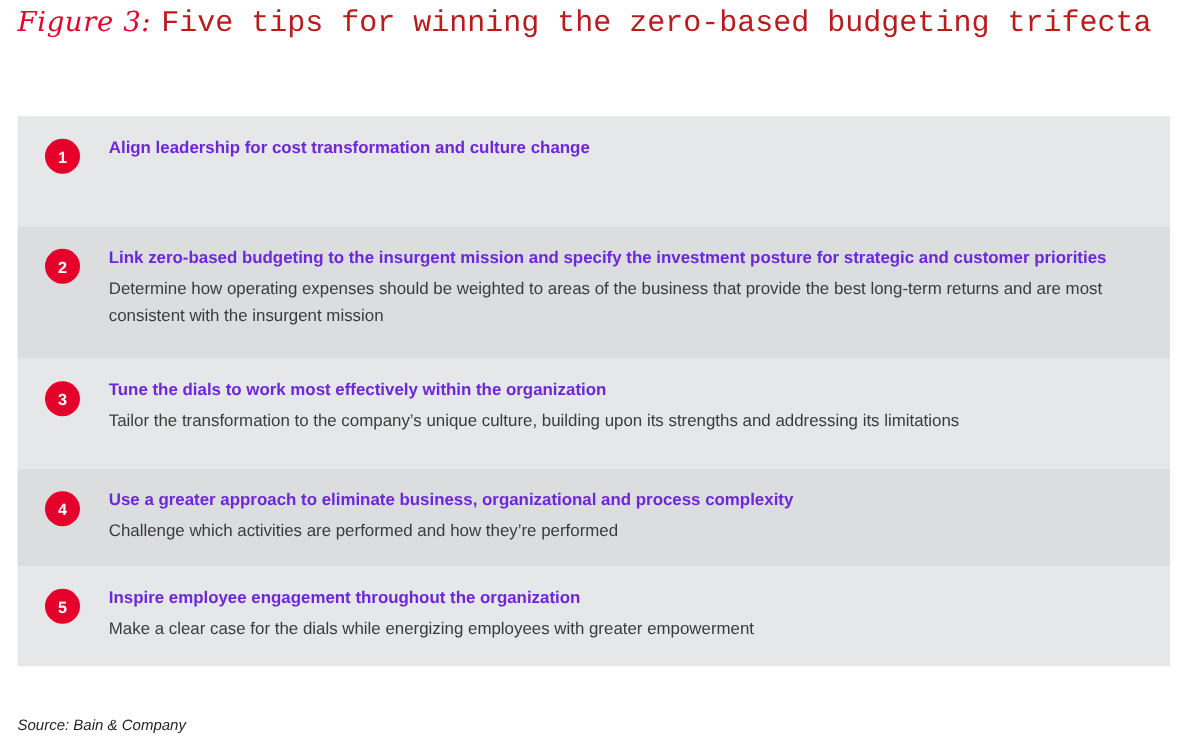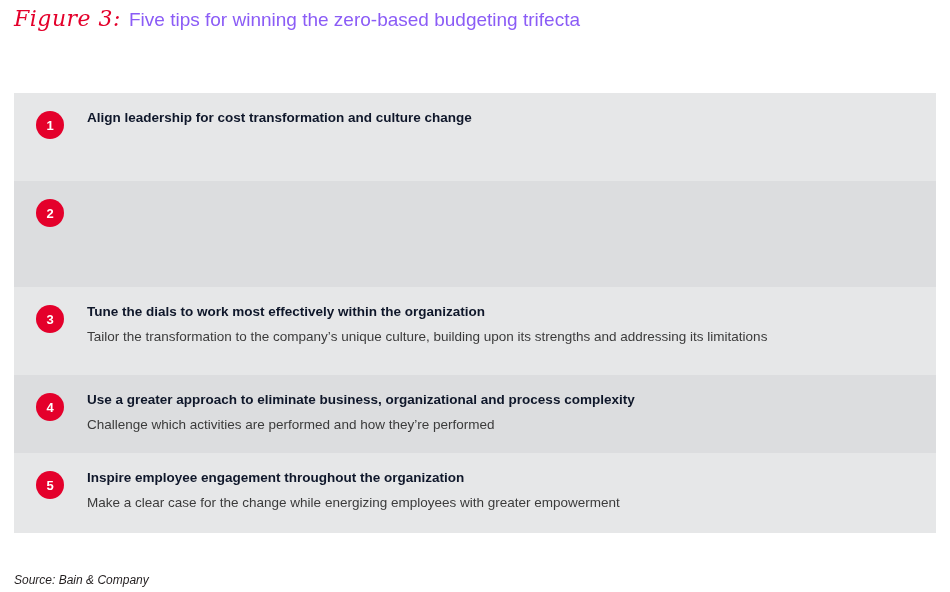--- a/index.html
+++ b/index.html
@@ -33,23 +33,23 @@
   }
   .figure-label {
     font-family: "DejaVu Serif", serif;
     font-style: italic;
     font-size: 22px;
     color: #e4002b;
     letter-spacing: 0.5px;
     margin-right: 8px;
   }
   .title-text {
-    font-family: Liberation Sans, sans-serif;
-    font-size: 19px;
-    color: #8b5cf6;
+    font-family: Liberation Mono, monospace;
+    font-size: 24px;
+    color: #b91c1c;
     font-weight: 400;
   }
 
   
   .tips {
     position: absolute;
     left: 14px;
     top: 93px;
     width: 922px;
   }
@@ -78,21 +78,21 @@
     justify-content: center;
     margin-top: 2px;
   }
   .tip-body {
     margin-left: 23px;
     padding-right: 10px;
   }
   .tip-heading {
     font-size: 13.5px;
     font-weight: bold;
-    color: #0f172a;
+    color: #6d28d9;
     line-height: 1.35;
     margin: 0 0 5px 0;
   }
   .tip-detail {
     font-size: 13.5px;
     font-weight: 400;
     color: #3b3b3b;
     line-height: 1.62;
     margin: 0;
   }
@@ -129,20 +129,22 @@
     <div class="tip-row h1">
       <div class="badge">1</div>
       <div class="tip-body">
         <p class="tip-heading">Align leadership for cost transformation and culture change</p>
       </div>
     </div>
 
     <div class="tip-row alt h2">
       <div class="badge">2</div>
       <div class="tip-body">
+        <p class="tip-heading">Link zero-based budgeting to the insurgent mission and specify the investment posture for strategic and customer priorities</p>
+        <p class="tip-detail">Determine how operating expenses should be weighted to areas of the business that provide the best long-term returns and are most consistent with the insurgent mission</p>
       </div>
     </div>
 
     <div class="tip-row h3">
       <div class="badge">3</div>
       <div class="tip-body">
         <p class="tip-heading">Tune the dials to work most effectively within the organization</p>
         <p class="tip-detail">Tailor the transformation to the company’s unique culture, building upon its strengths and addressing its limitations</p>
       </div>
     </div>
@@ -152,21 +154,21 @@
       <div class="tip-body">
         <p class="tip-heading">Use a greater approach to eliminate business, organizational and process complexity</p>
         <p class="tip-detail">Challenge which activities are performed and how they’re performed</p>
       </div>
     </div>
 
     <div class="tip-row h5">
       <div class="badge">5</div>
       <div class="tip-body">
         <p class="tip-heading">Inspire employee engagement throughout the organization</p>
-        <p class="tip-detail">Make a clear case for the change while energizing employees with greater empowerment</p>
+        <p class="tip-detail">Make a clear case for the dials while energizing employees with greater empowerment</p>
       </div>
     </div>
 
   </div>
 
   <div class="source">Source: Bain &amp; Company</div>
 
 </div>
 
 </body></html>

